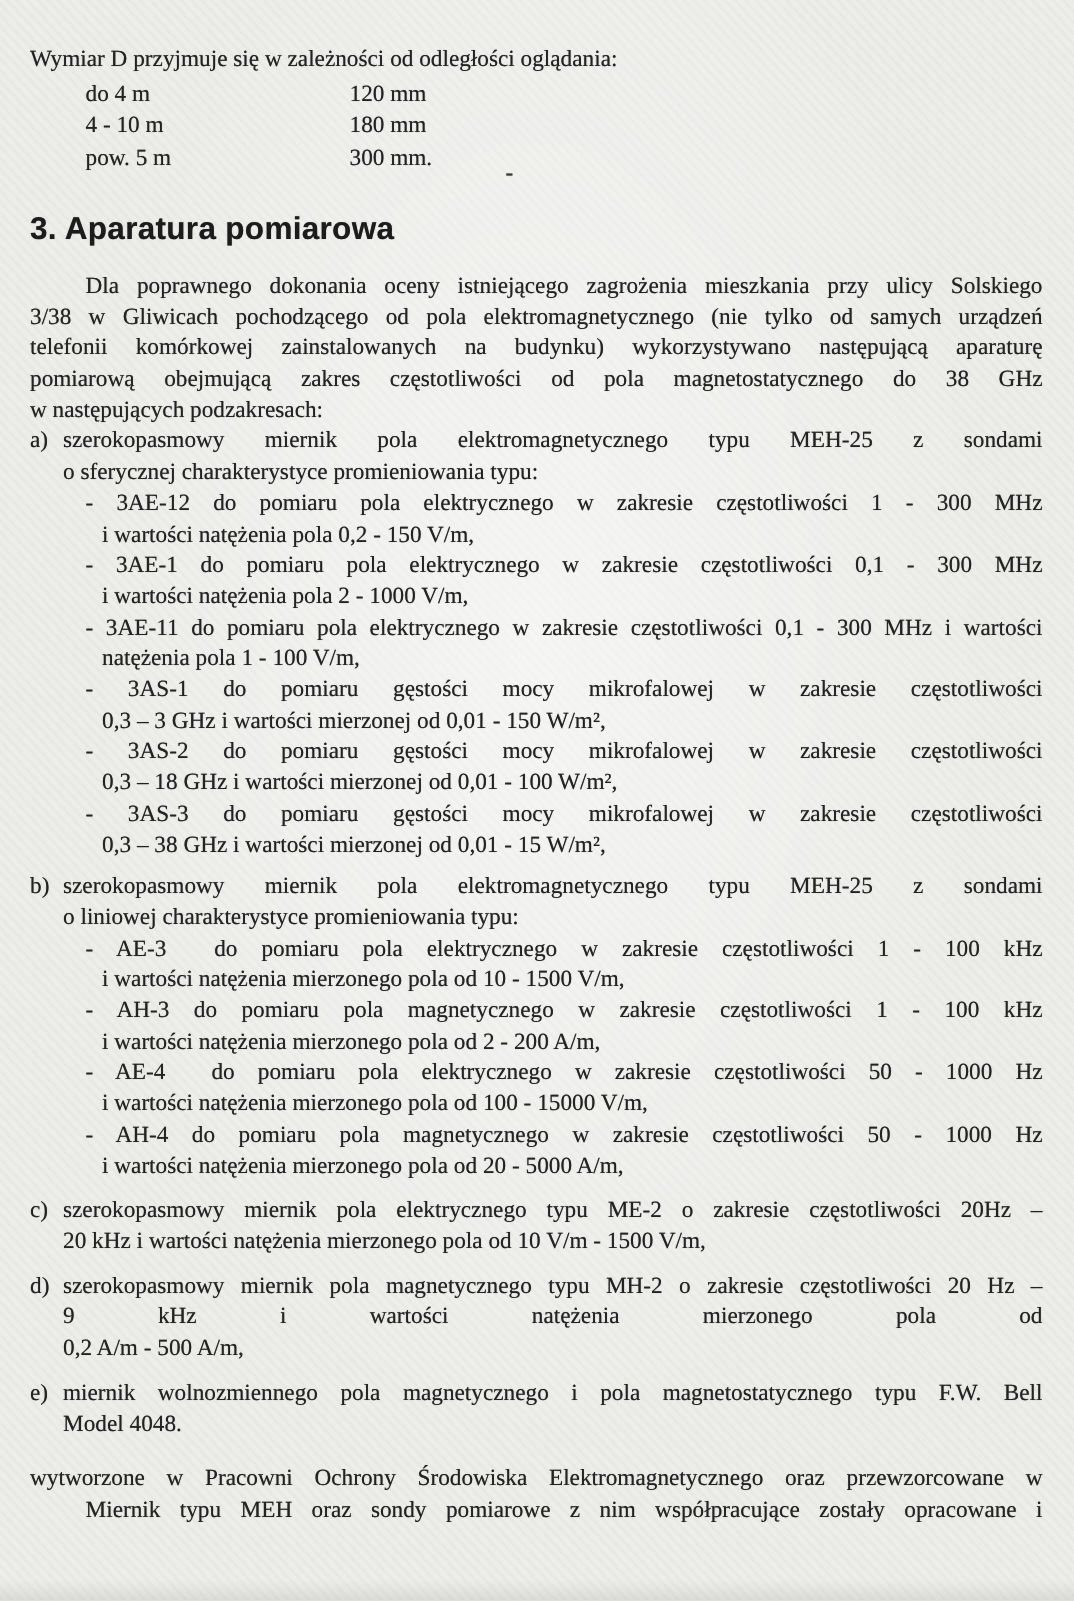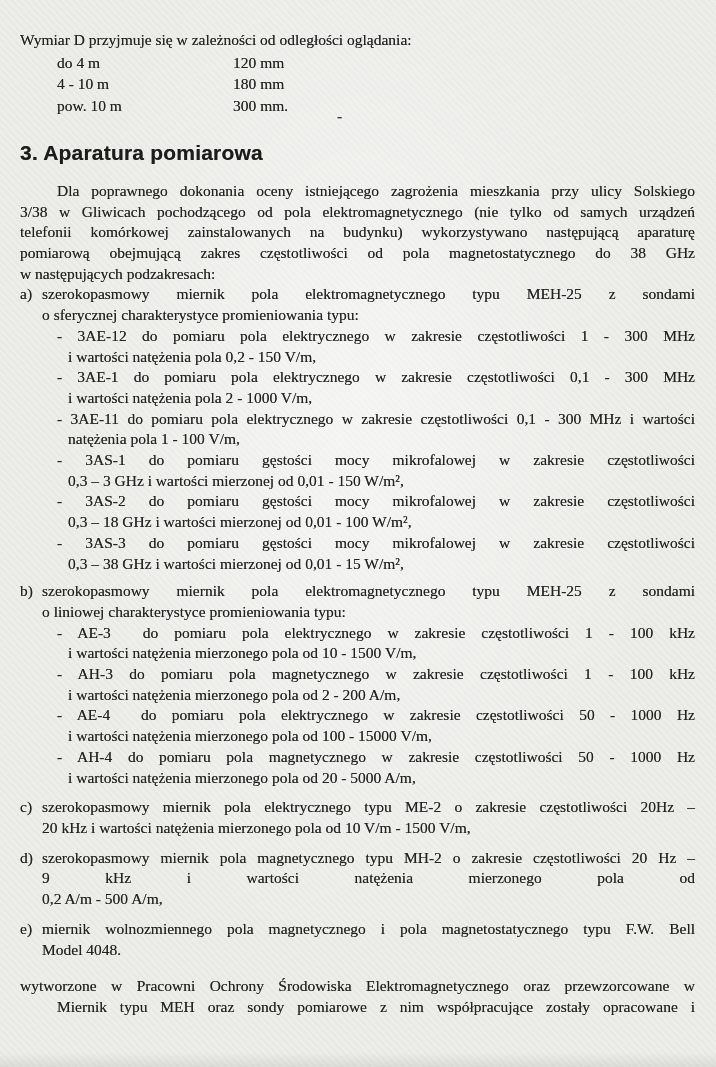--- a/index.html
+++ b/index.html
@@ -70,21 +70,21 @@
     <div class="dist">
         <div class="dist-row">
           <span>do 4 m</span>
           <span>120 mm</span>
         </div>
         <div class="dist-row">
           <span>4 - 10 m</span>
           <span>180 mm</span>
         </div>
         <div class="dist-row">
-          <span>pow. 10 m</span>
+          <span>pow. 5 m</span>
           <span>300 mm.</span>
         </div>
       </div>
     <span class="artifact">-</span>
   </div>
 
   <div class="heading">3. Aparatura pomiarowa</div>
 
   <div class="content">
       <div class="blk para">

